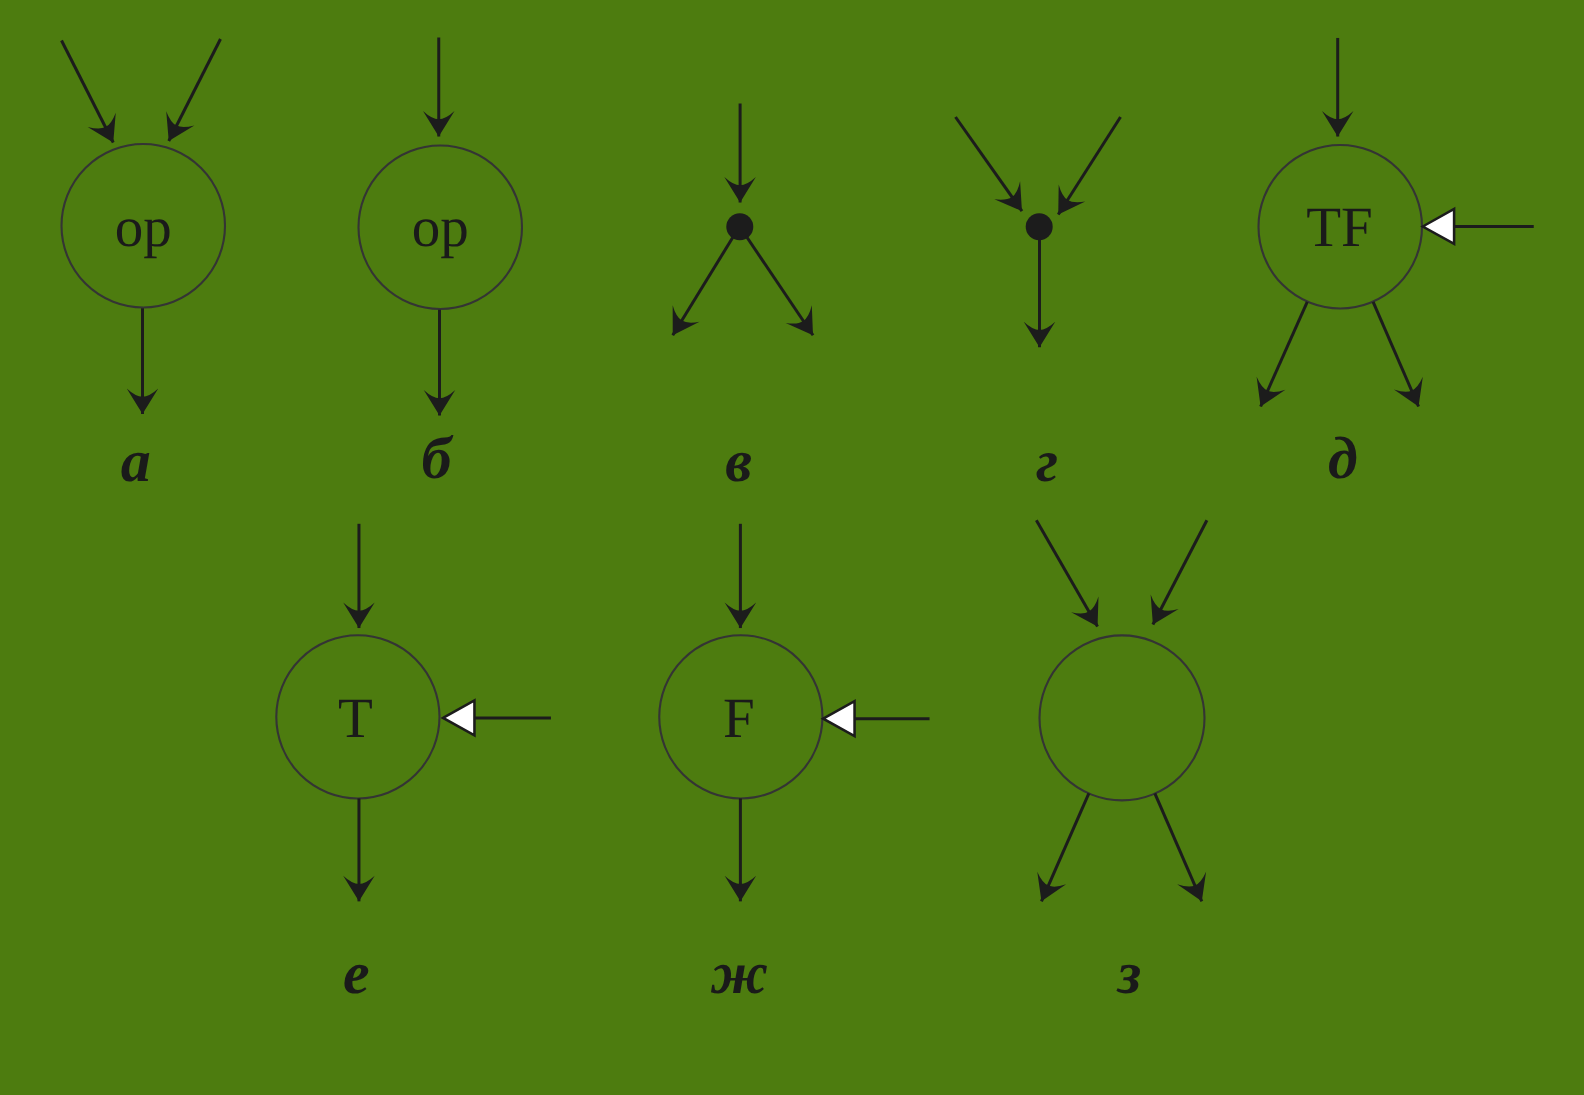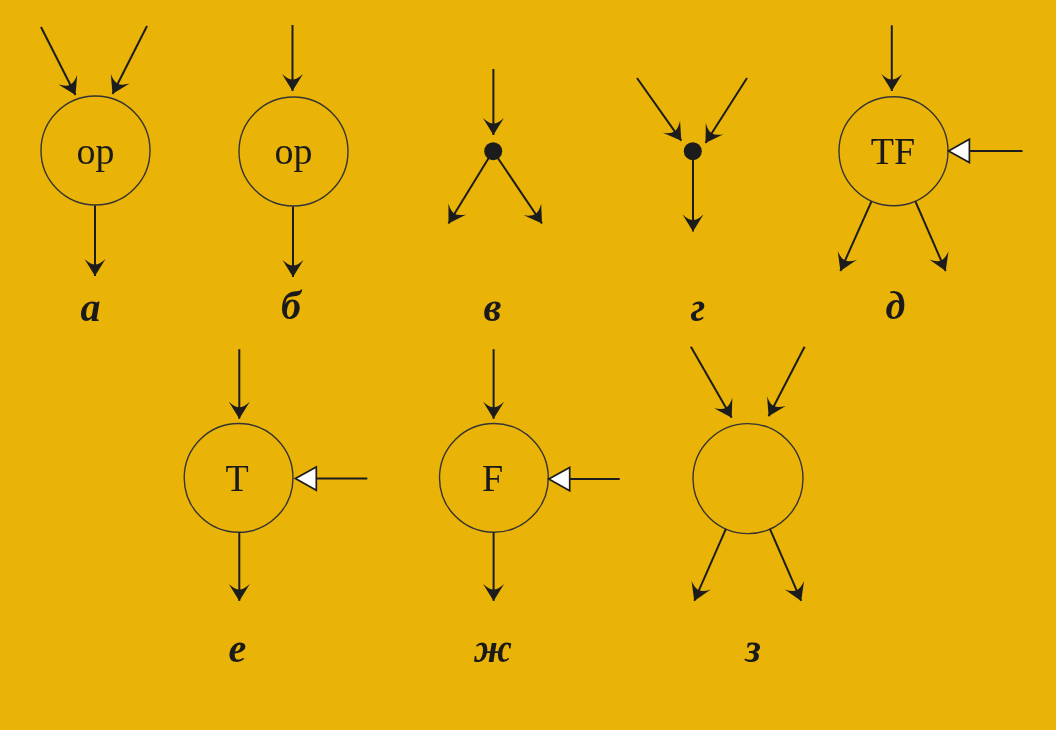--- a/index.html
+++ b/index.html
@@ -1,16 +1,16 @@
 <!DOCTYPE html>
 <html><head>
 <meta charset="utf-8">
 <style>
   html,body{margin:0;padding:0;background:#ffffff;}
-  .page{width:1056px;height:730px;position:relative;background:#eab308;overflow:hidden;}
+  .page{width:1056px;height:730px;position:relative;background:#4d7c0f;overflow:hidden;}
   text{font-family:"Liberation Serif", serif;}
 </style>
 </head>
 <body>
 <div class="page">
 <svg width="1056" height="730" viewBox="0 0 1056 730" xmlns="http://www.w3.org/2000/svg" style="filter:blur(0.45px)">
   <defs>
     <marker id="ah" viewBox="-19 -13 21 26" refX="0" refY="0" markerWidth="21" markerHeight="26" markerUnits="userSpaceOnUse" orient="auto">
       <path d="M0,0 L-17,10.5 Q-11.5,4.5 -11.5,0 Q-11.5,-4.5 -17,-10.5 Z" fill="#1c1c1c"></path>
     </marker>

